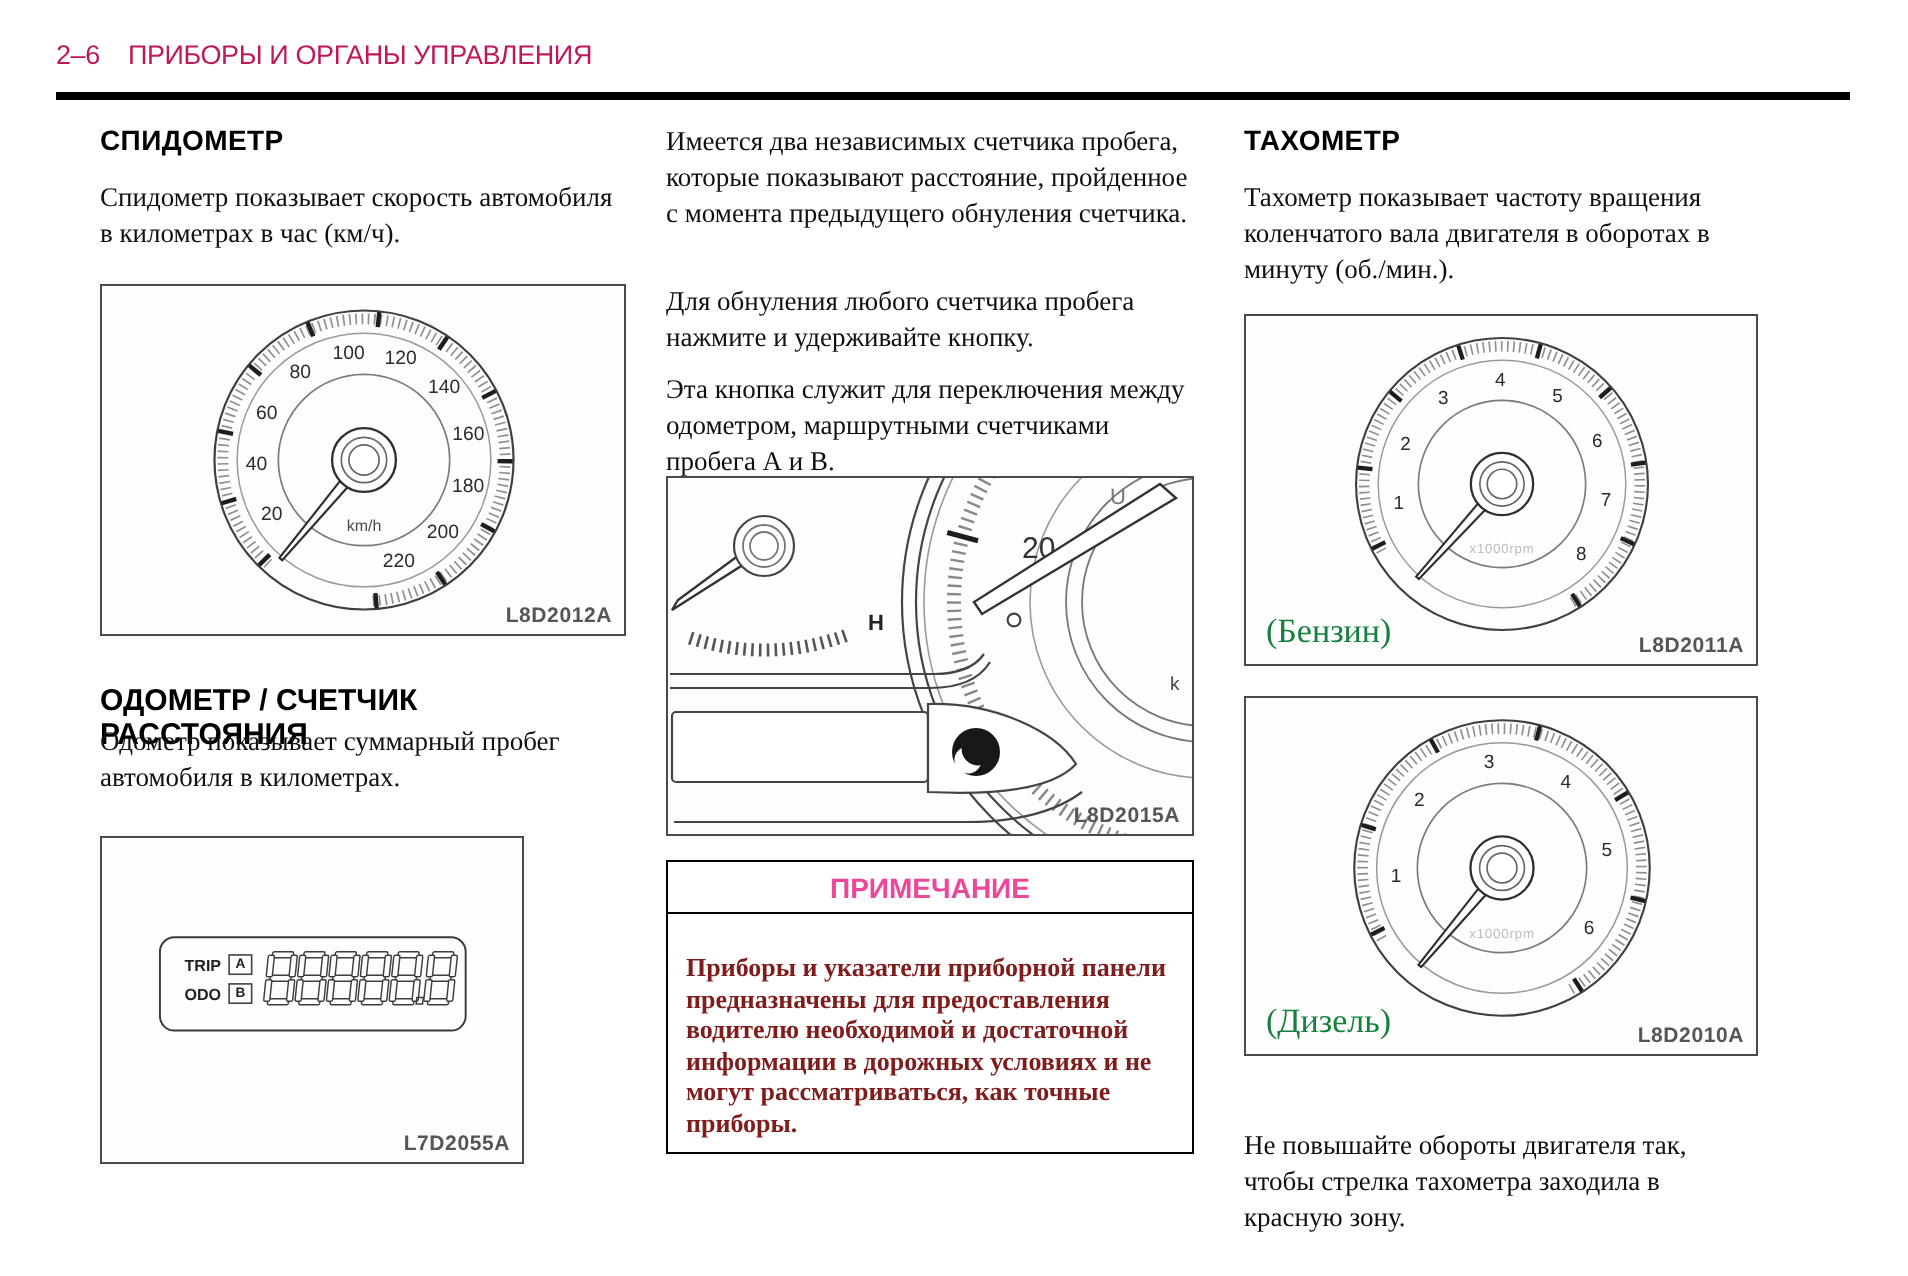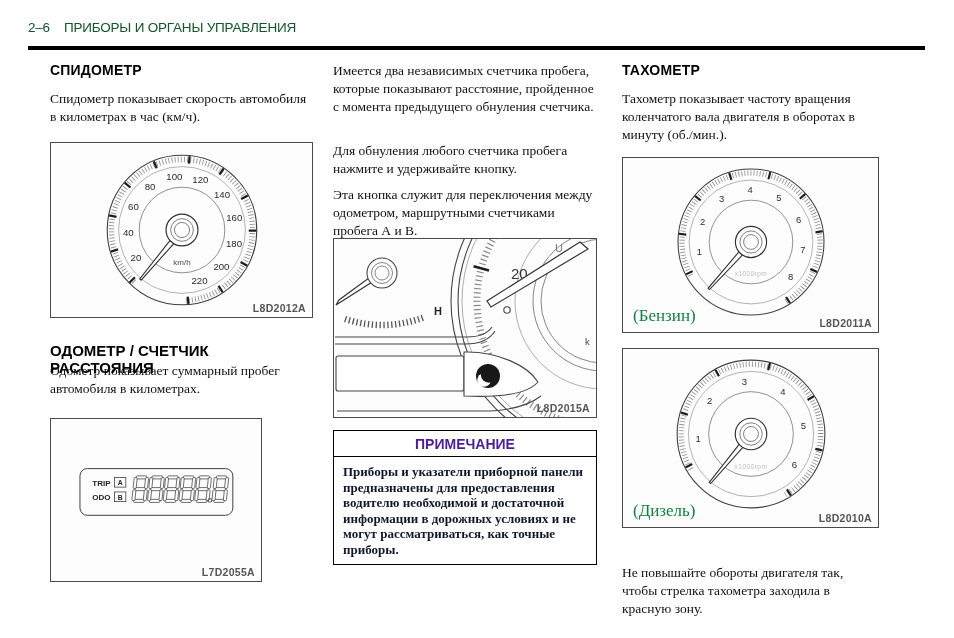--- a/index.html
+++ b/index.html
@@ -2,21 +2,21 @@
 <html><head>
 <meta charset="utf-8">
 <style>
   html,body{margin:0;padding:0;background:#e8e8e8;}
   .page{
     position:relative;width:954px;height:638px;background:#ffffff;
     font-family:"Liberation Serif",serif;color:#111;overflow:hidden;
   }
   
   .hdr{position:absolute;left:28px;top:20px;width:897px;
-       font-family:"Liberation Sans",sans-serif;font-size:13.5px;color:#14532d;
+       font-family:"Liberation Sans",sans-serif;font-size:13.5px;color:#be185d;
        letter-spacing:-0.2px;white-space:nowrap;}
   .hdr .pno{margin-right:14px;}
   .hdr-rule{position:absolute;left:28px;top:46px;width:897px;height:4px;background:#000;}
   
   .col{position:absolute;}
   .col-left{left:50px;width:263px;}
   .col-mid{left:333px;width:264px;}
   .col-right{left:622px;width:258px;}
   h2.sec{position:absolute;margin:0;font-family:"Liberation Sans",sans-serif;
      font-weight:bold;font-size:14px;color:#000;letter-spacing:.2px;}
@@ -61,22 +61,22 @@
   .seg{fill:#fdfdfd;stroke:#3d3d3d;stroke-width:.9;}
   .seg-dp{fill:none;stroke:#3d3d3d;stroke-width:.9;}
   .odo-word{font-family:"Liberation Sans",sans-serif;font-weight:bold;font-size:10px;
             fill:#222;text-anchor:end;}
   .key-box{fill:none;stroke:#444;stroke-width:1;}
   .key-letter{font-family:"Liberation Sans",sans-serif;font-weight:bold;font-size:8.5px;
               fill:#222;text-anchor:middle;dominant-baseline:central;}
   
   .notebox{position:absolute;border:1.5px solid #000;background:#fff;box-sizing:border-box;}
   .note-title{font-family:"Liberation Sans",sans-serif;font-weight:bold;font-size:14px;
-              text-align:center;padding:5px 0 4px;border-bottom:1.5px solid #000;color:#4c1d95;}
-  .note-body{font-weight:bold;font-size:13px;line-height:15.5px;padding:7px 9px;color:#0f172a;}
+              text-align:center;padding:5px 0 4px;border-bottom:1.5px solid #000;color:#ec4899;}
+  .note-body{font-weight:bold;font-size:13px;line-height:15.5px;padding:7px 9px;color:#7f1d1d;margin-top:12px;}
 </style>
 </head>
 <body>
 
 <div class="page">
 
   <div class="hdr">
     <span class="pno">2–6</span><span>ПРИБОРЫ И ОРГАНЫ УПРАВЛЕНИЯ</span>
   </div>
   <div class="hdr-rule"></div>

